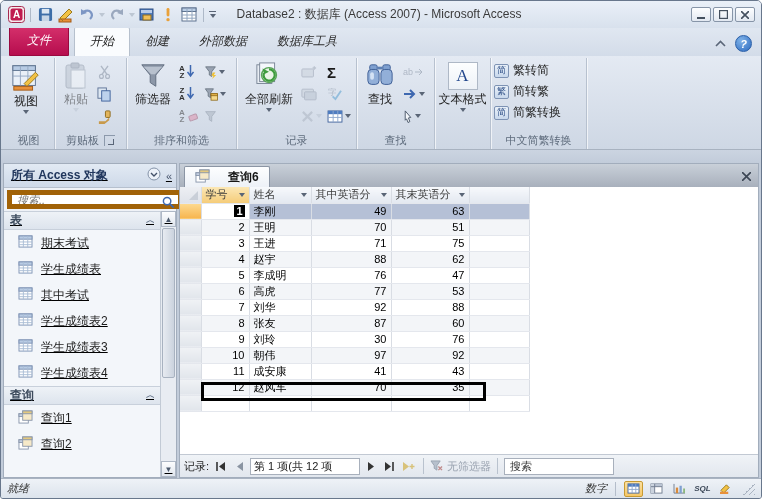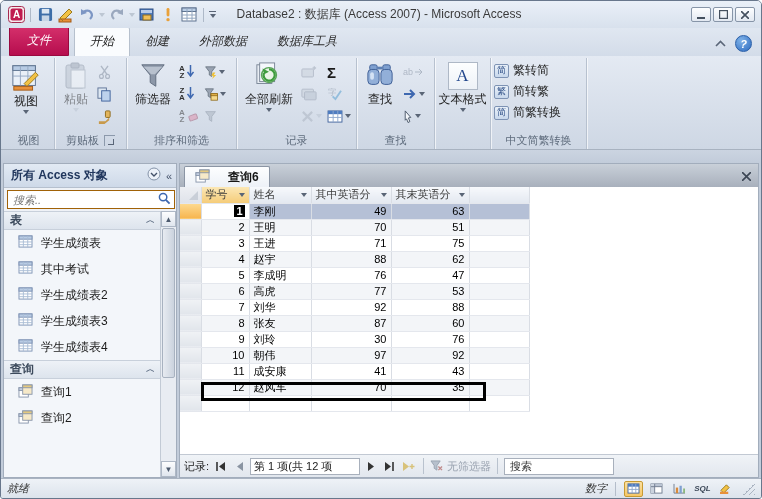--- a/index.html
+++ b/index.html
@@ -45,26 +45,26 @@
   .cnrow{display:flex;align-items:center;gap:4px;font-size:12px;color:#1E1E1E;height:21px;white-space:nowrap;}
   .cnicon{width:15px;height:14px;background:linear-gradient(#EAF1F9,#C8D8EC);border:1px solid #7E93B4;color:#2D4E86;font-size:9px;
     display:flex;align-items:center;justify-content:center;border-radius:2px;}
   .sorttxt{font-size:8px;font-weight:bold;color:#333;line-height:7px;text-align:center;}
 
   
   .band{height:13px;flex:0 0 13px;background:linear-gradient(#CBD4E1,#C2CCDA);}
   .content{flex:1;display:flex;min-height:0;padding:0 2px;background:#C2CCDA;}
 
   
-  .navpane{width:174px;flex:0 0 174px;display:flex;flex-direction:column;border:1px solid #A2ADBC;background:#404040;min-height:0;}
+  .navpane{width:174px;flex:0 0 174px;display:flex;flex-direction:column;border:1px solid #A2ADBC;background:#404040;min-height:0;text-decoration:underline;}
   .nav-header{height:24px;flex:0 0 24px;background:linear-gradient(#E2EAF4,#CED9E8);display:flex;align-items:center;
     padding:0 4px 0 7px;font-size:12px;font-weight:bold;color:#20365C;border-bottom:1px solid #B6C0CE;}
   .nav-header .hbtn{margin-left:auto;display:flex;align-items:center;gap:5px;font-weight:normal;color:#44526A;}
   .nav-search{height:23px;flex:0 0 23px;display:flex;align-items:center;background:#EFF2F7;padding:2px 3px;}
-  .nav-search .box{flex:1;height:19px;border:1px solid #a16207;background:#fff;display:flex;padding:0 3px;}
+  .nav-search .box{flex:1;height:19px;border:5px solid #a16207;background:#fff;display:flex;padding:0 3px;}
   .nav-search input{border:none;outline:none;flex:1;font-size:11px;font-style:italic;color:#666;background:transparent;
     font-family:"Liberation Sans","DejaVu Sans",sans-serif;}
   .nav-body{flex:1;display:flex;min-height:0;}
   .nav-list{flex:1;overflow:hidden;background:#F3F6FA;}
   .nav-sec{height:19px;background:linear-gradient(#EEF2F7,#DDE4ED);border-top:1px solid #C8D0DB;border-bottom:1px solid #C8D0DB;
     display:flex;align-items:center;padding:0 6px;font-size:12px;font-weight:bold;color:#3C4A5C;}
   .nav-sec .chev{margin-left:auto;color:#5A6A80;font-size:9px;letter-spacing:-1px;}
   .nav-item{height:26px;display:flex;align-items:center;gap:8px;padding-left:14px;font-size:12px;color:#1C1C1C;}
   .nav-scroll{width:16px;flex:0 0 16px;background:#E8ECF2;border-left:1px solid #C2CAD5;display:flex;flex-direction:column;}
   .sbtn{height:16px;flex:0 0 16px;background:linear-gradient(#FCFDFE,#E0E6EE);border:1px solid #AEB8C6;display:flex;align-items:center;justify-content:center;font-size:8px;color:#4C5A6E;}
@@ -485,20 +485,28 @@
                 <path d="M8.5 8.5 L12.5 12.5" stroke="#3E68B0" stroke-width="2"></path>
               </svg>
           </span>
         </span>
       </div>
       <div class="nav-body">
         <div class="nav-list" id="nav-list">
             <div class="nav-sec">
               <span>表</span>
               <span class="chev">︿</span>
+            </div>
+            <div class="nav-item">
+              <span><svg width="15" height="13" viewBox="0 0 16 14">
+                  <rect x="1" y="1" width="14" height="12" fill="#fff" stroke="#7E93B4"></rect>
+                  <rect x="1" y="1" width="14" height="3.5" fill="#B9CCE4" stroke="#7E93B4"></rect>
+                  <path d="M5.7 1v12 M10.4 1v12 M1 7.5h14 M1 10.4h14" stroke="#AABDD5"></path>
+                </svg></span>
+              <span>期末考试</span>
             </div>
             <div class="nav-item">
               <span><svg width="15" height="13" viewBox="0 0 16 14">
                   <rect x="1" y="1" width="14" height="12" fill="#fff" stroke="#7E93B4"></rect>
                   <rect x="1" y="1" width="14" height="3.5" fill="#B9CCE4" stroke="#7E93B4"></rect>
                   <path d="M5.7 1v12 M10.4 1v12 M1 7.5h14 M1 10.4h14" stroke="#AABDD5"></path>
                 </svg></span>
               <span>学生成绩表</span>
             </div>
             <div class="nav-item">

